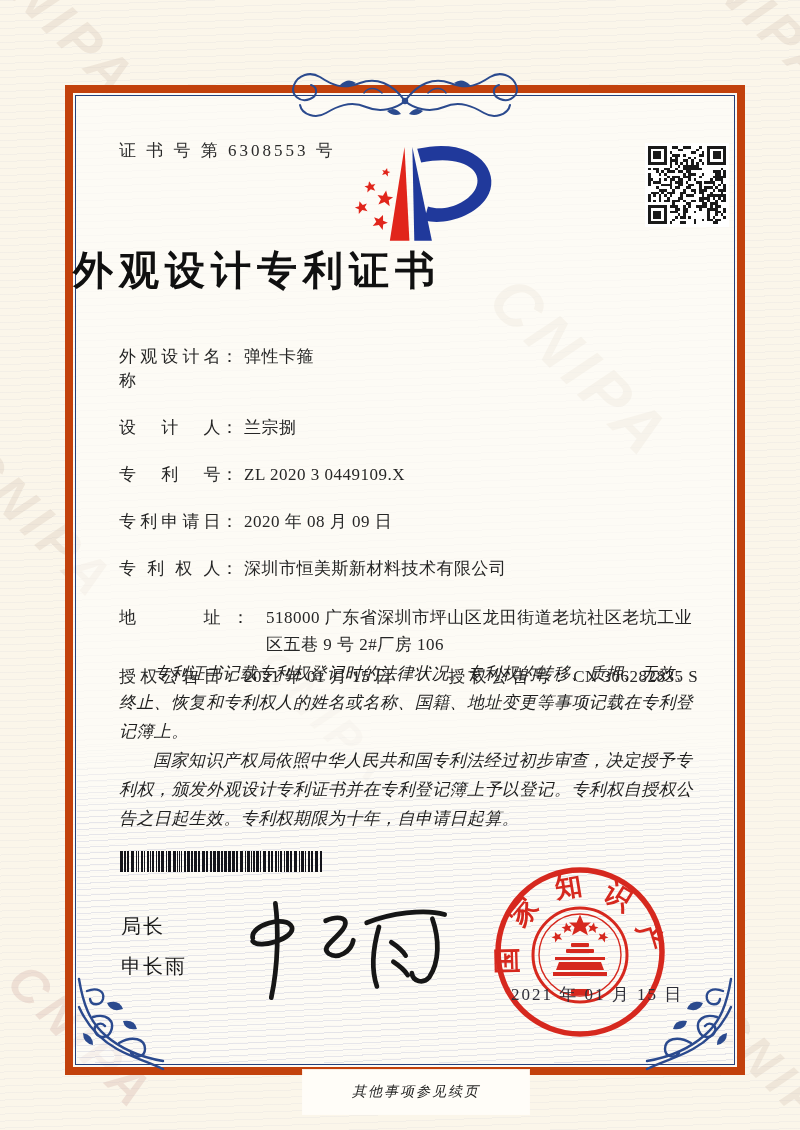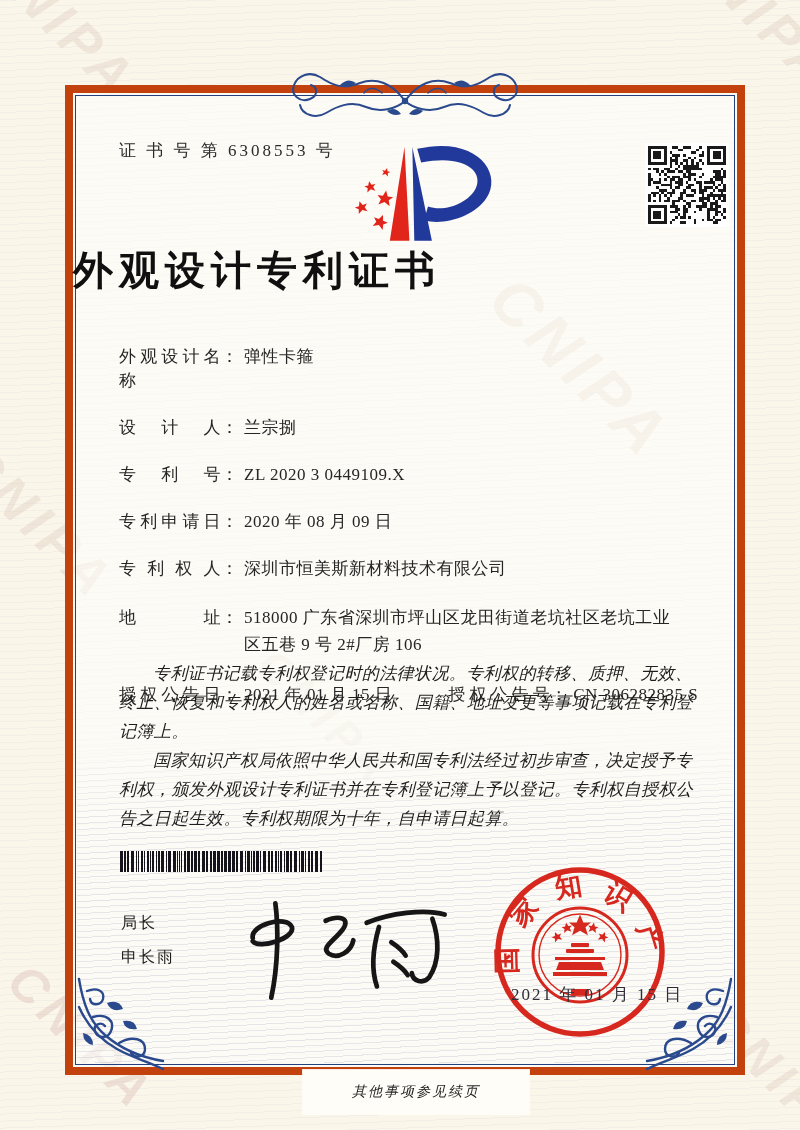--- a/index.html
+++ b/index.html
@@ -52,34 +52,34 @@
   .doc-title{
     position:absolute; left:0; right:0; top:150px; 
     font-size:40px; font-weight:bold; letter-spacing:6px; color:#101010;
   }
 
   .fields{position:absolute; left:46px; top:252px; width:586px; font-size:17px; color:#262626;}
   .row{display:flex; line-height:24px; margin-bottom:23px;}
   .row .lbl{display:inline-block; width:102px; text-align:justify; text-align-last:justify; flex:none; letter-spacing:0.5px;}
   .row .colon{flex:none; margin-right:6px;}
   .row .val{flex:1; letter-spacing:0.5px;}
-  .row.addr{line-height:27px; margin-bottom:25px;}
+  .row.addr{line-height:27px; margin-bottom:7px;gap:11px;}
   .row.addr .val{max-width:438px;}
   .row.double .pair2{display:flex; margin-left:56px;}
   .row.double .pair2 .lbl{width:102px;}
 
   .body-text{
     position:absolute; left:46px; top:566px; width:586px;
     font-size:17px; font-style:italic; line-height:29px; color:#1e1e1e; letter-spacing:0.4px;
   }
   .body-text p{margin:0; text-indent:2em;}
 
   .barcode{position:absolute; left:46px; top:758px; width:206px; height:21px;}
 
-  .director{position:absolute; left:48px; top:820px; font-size:16px; color:#1c1c1c; letter-spacing:2px;font-family:Liberation Mono, monospace;}
+  .director{position:absolute; left:48px; top:820px; font-size:20px; color:#1c1c1c; letter-spacing:2px;font-family:Liberation Mono, monospace;}
   .director .name{margin-top:13px;}
   .signature{position:absolute; left:142px; top:798px; width:250px; height:118px;}
 
   .seal{position:absolute; left:418px; top:770px; width:178px; height:178px; z-index:4;}
   .seal-date{
     position:absolute; left:438px; top:890px; z-index:5;
     font-size:17px; letter-spacing:2px; color:#2e2e38;
   }
 
   .page-num{position:absolute; left:0; right:0; top:987px; text-align:center; font-size:15px; letter-spacing:2px; color:#c2410c;}

